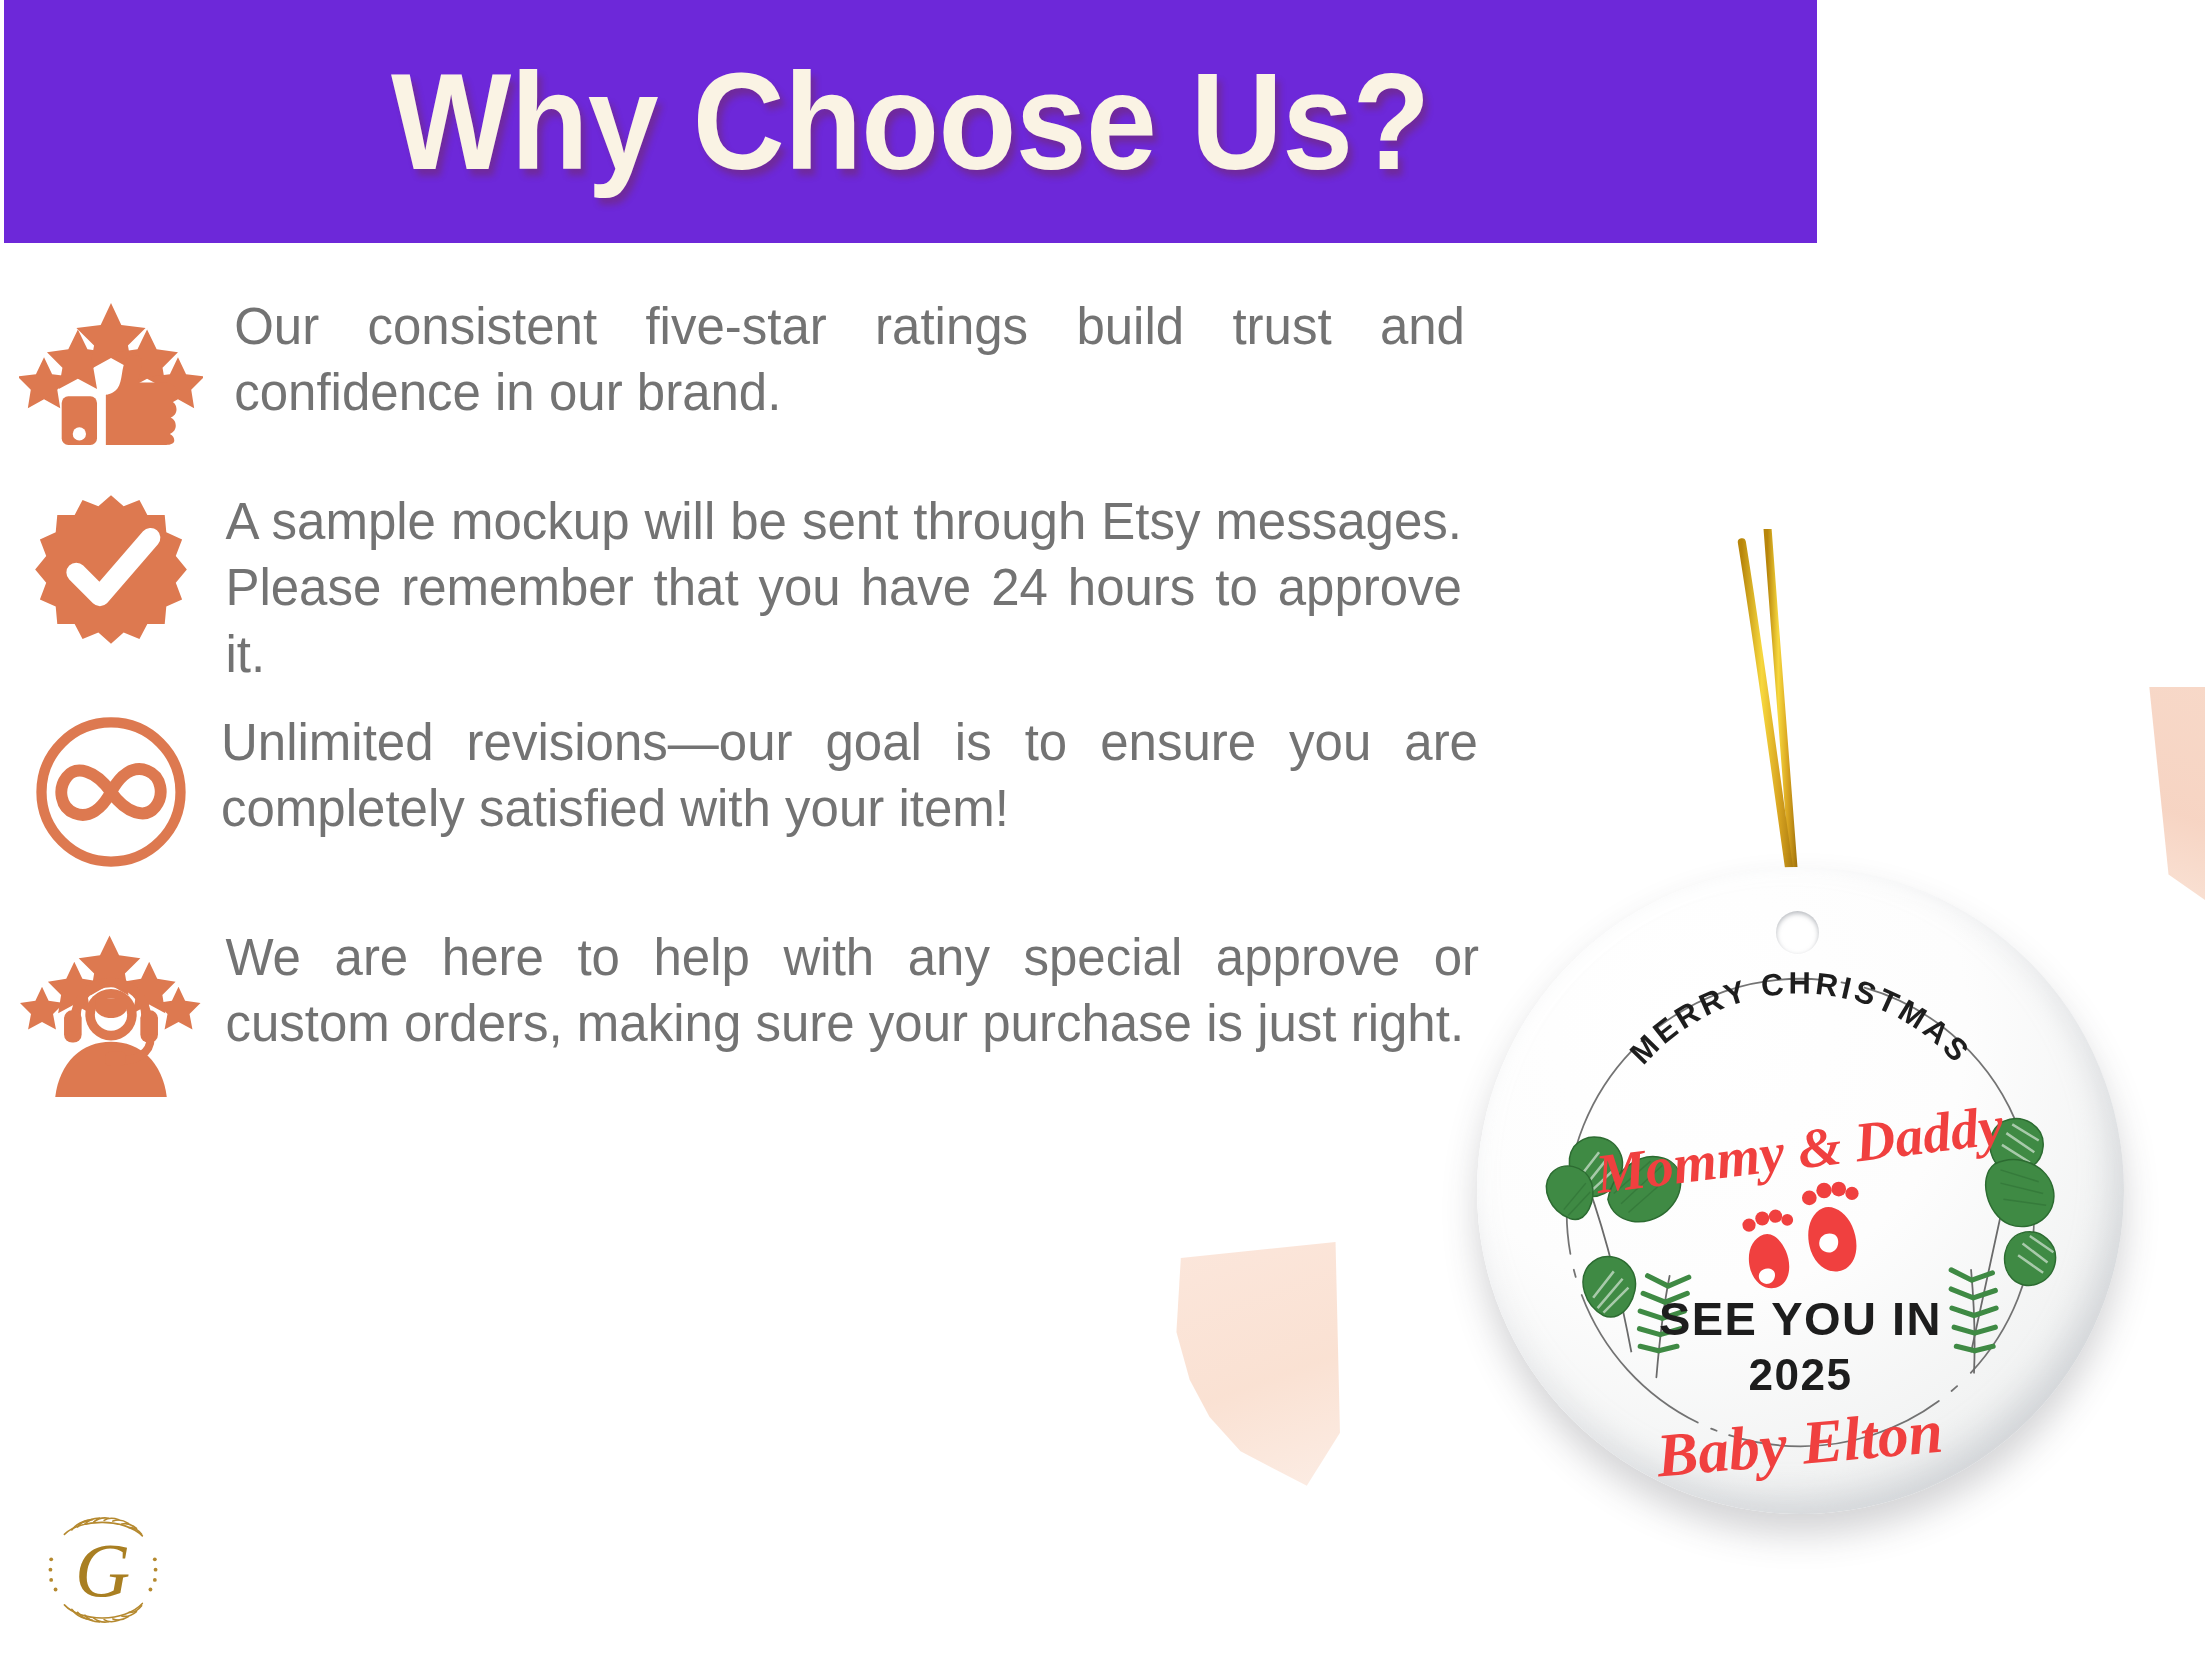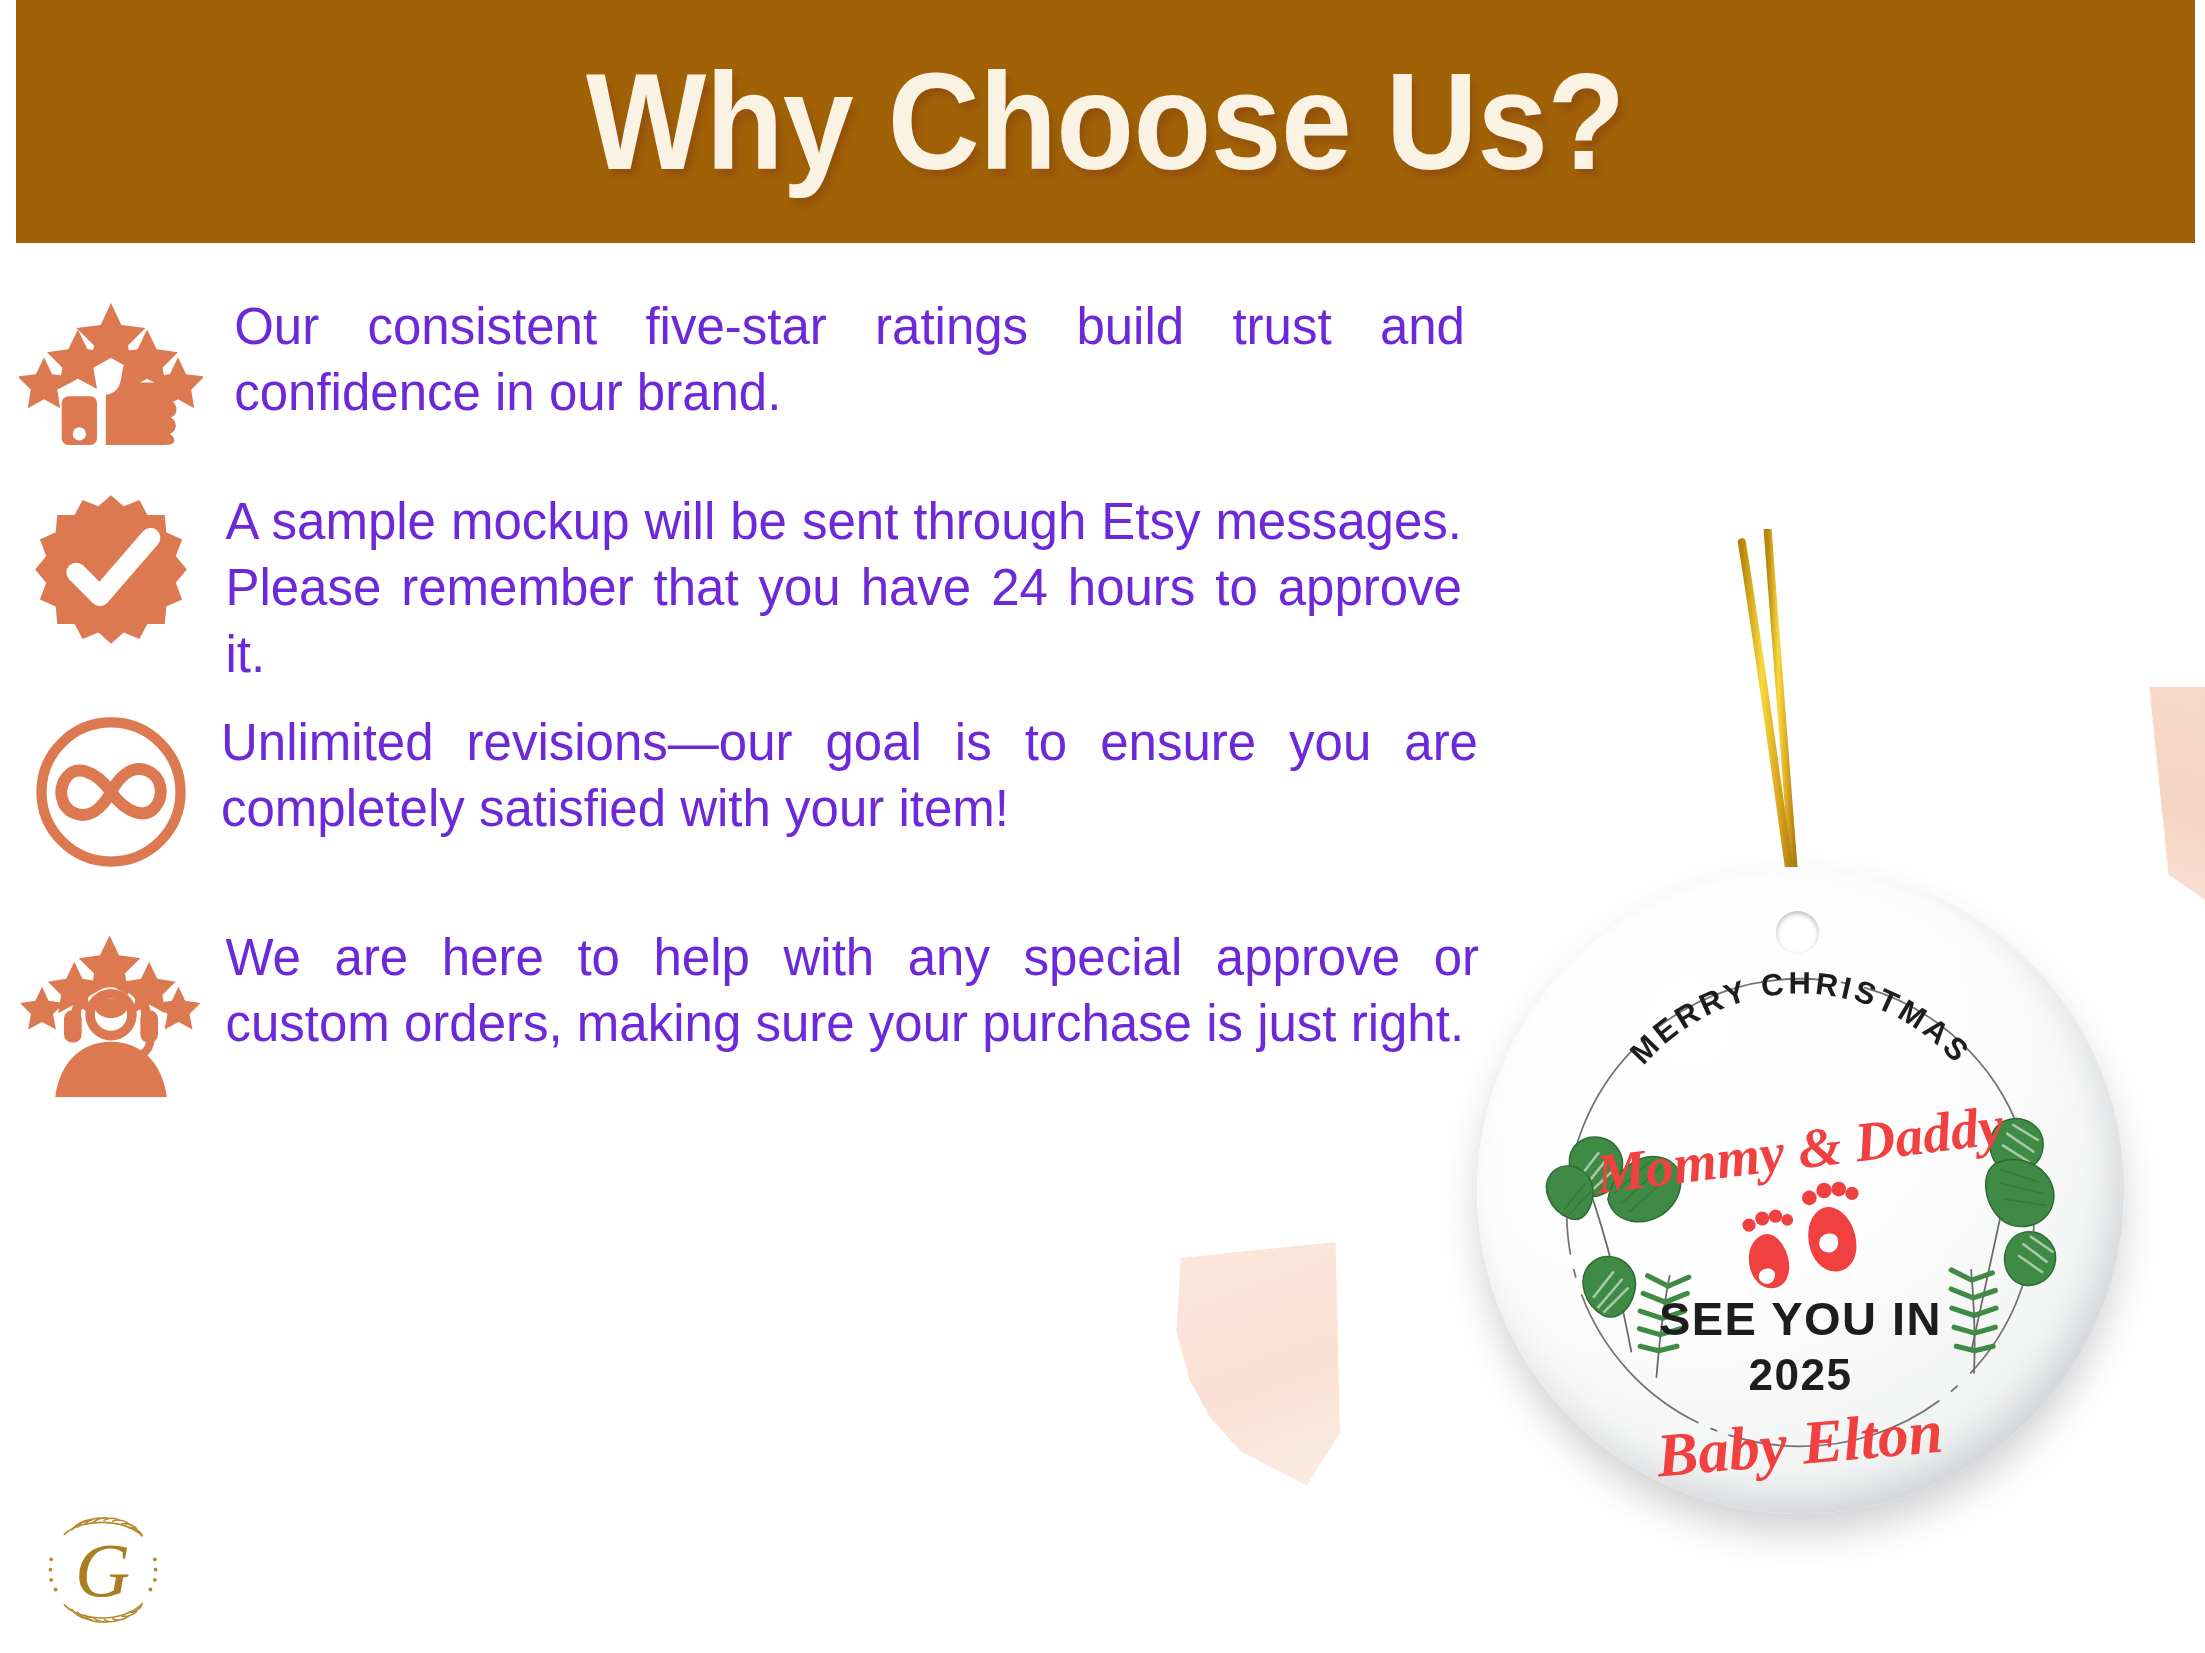--- a/index.html
+++ b/index.html
@@ -7,23 +7,23 @@
   body {
     background:#ffffff;
     font-family:"Liberation Sans", sans-serif;
     overflow:hidden;
     position:relative;
   }
 
   
   .header {
     position:absolute;
-    left:16px; top:0;
-    width:2179px; height:243px;
-    background:#a16207;
+    left:4px; top:0;
+    width:1813px; height:243px;
+    background:#6d28d9;
     display:flex; align-items:center; justify-content:center;
   }
   .header-title {
     font-family:"Liberation Sans Narrow","Liberation Sans", sans-serif;
     font-weight:bold;
     font-size:137px;
     line-height:1;
     color:#FAF3E4;
     letter-spacing:-0.7px;
     text-shadow:5.1px 6.6px 6.6px rgba(120,45,20,0.30);
@@ -65,21 +65,21 @@
     display:flex;
     justify-content:center;
     padding-top:2.9px;
   }
   .feature-text {
     flex:1;
     padding-right:29px;
     font-family:"Liberation Sans Narrow","Liberation Sans", sans-serif;
     font-size:51px;
     line-height:1.30;
-    color:#6d28d9;
+    color:#737373;
     text-align:justify;
     text-justify:inter-word;
   }
 
   .row-1 { margin-bottom:44px; }
   .row-1 .feature-icon { padding-top:0; }
   .row-2 { margin-bottom:22px; }
   .row-3 { margin-bottom:54px; }
 
   .row-1 .feature-text { padding-left:13.2px; padding-right:57px; }

